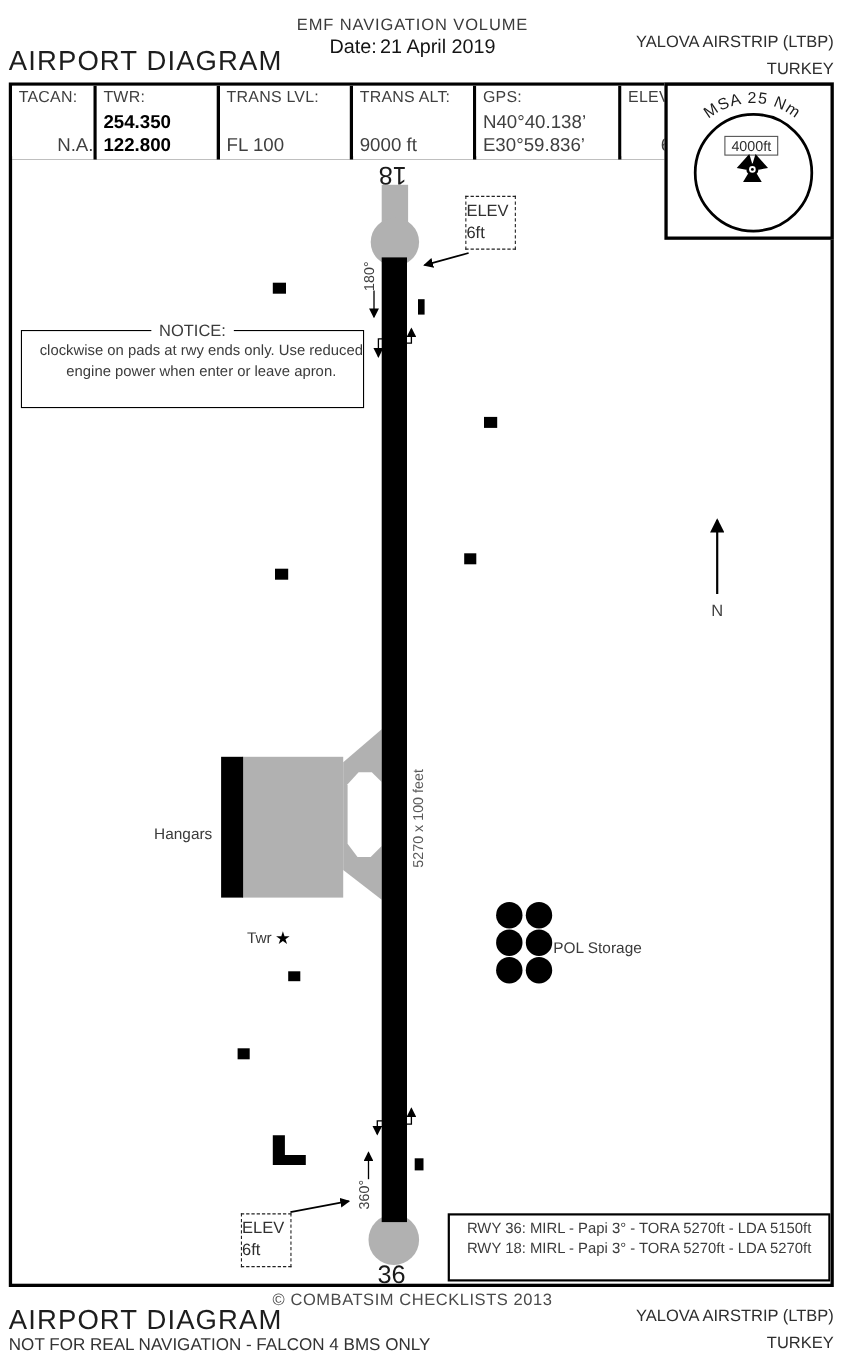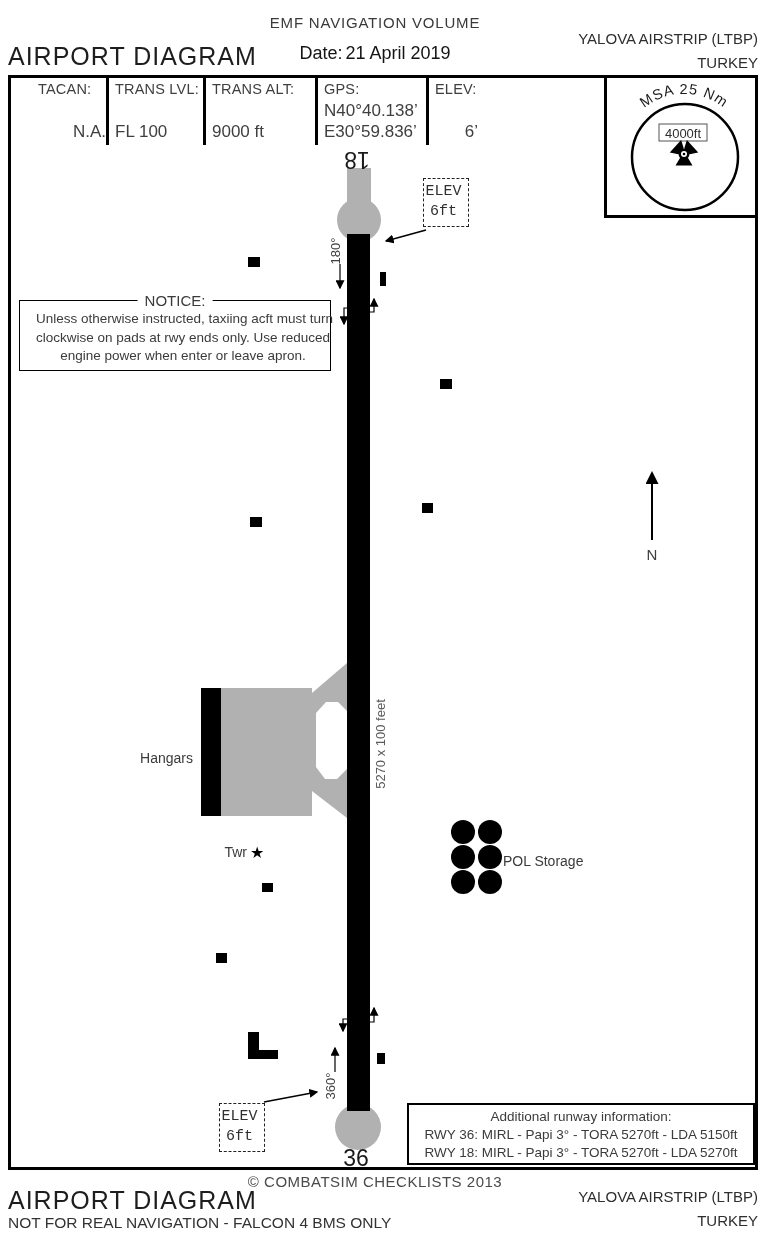--- a/index.html
+++ b/index.html
@@ -4,42 +4,42 @@
 <style>
   * { margin:0; padding:0; box-sizing:border-box; }
   html,body { background:#fff; }
   .page {
     position:relative; width:768px; height:1240px; background:#fff;
     font-family:"Liberation Sans", sans-serif; color:#222; overflow:hidden;border-radius:12px;
   }
   .abs { position:absolute; }
   
   .hdr-emf   { left:0; top:14px; width:750px; text-align:center; font-size:15px; letter-spacing:.8px; color:#3a3a3a; }
-  .hdr-date  { left:0; top:43px; width:750px; text-align:center; font-size:18px; color:#141414; }
+  .hdr-date  { left:0; top:32px; width:750px; text-align:center; font-size:18px; color:#141414; }
   .hdr-date .dv { margin-left:3px; }
   .hdr-title { left:8px; top:42px; font-size:25px; letter-spacing:1px; color:#1d1d1d; }
   .hdr-r1    { right:10px; top:30px; font-size:15px; color:#2e2e2e; text-align:right; }
   .hdr-r2    { right:10px; top:54px; font-size:15px; color:#2e2e2e; text-align:right; }
   
   .frame { left:8px; top:75px; width:750px; height:1095px; border:3px solid #000; background:#fff; z-index:1; }
-  .info-row { position:absolute; left:0; top:0; height:67px; display:flex; border-bottom:3px solid #000; z-index:2;margin-left:21px; }
+  .info-row { position:absolute; left:0; top:0; height:67px; display:flex; border-bottom:3px solid #000; z-index:2; }
   .cell { position:relative; height:67px; border-right:3px solid #000; background:#fff; }
   .cell.last { border-right:none; }
   .cell .lbl { position:absolute; top:3px; left:6px; font-size:14.5px; color:#3f3f3f; letter-spacing:.2px; white-space:nowrap; }
   .vb  { position:absolute; bottom:3px; left:6px; font-size:17px; color:#3f3f3f; white-space:nowrap; }
   .vm  { position:absolute; bottom:24px; left:6px; font-size:17px; color:#3f3f3f; white-space:nowrap; }
   .ctr { left:0; right:0; text-align:right; }
   .freq { font-weight:bold; color:#000; }
   
   .msa-box { left:604px; top:75px; width:154px; height:143px; border:3px solid #000; background:#fff; z-index:4; }
   
   .notice-box { left:19px; top:300px; width:312px; height:71px; border:1.5px solid #000; background:#fff; z-index:6; text-align:center; padding-top:9px;padding-left:16px; }
   .notice-box .legend { position:absolute; top:-9px; left:50%; transform:translateX(-50%); background:#fff; padding:0 7px; font-size:15px; color:#3b3b3b; white-space:nowrap; }
   .notice-box .nline { font-size:13.5px; line-height:1.38; color:#3b3b3b; white-space:nowrap; }
-  .elev-box { width:46px; height:49px; border:1.5px dashed #222; background:#fff; z-index:6; text-align:center; padding:3px 5px 0 0;font-family:Liberation Mono, monospace; }
+  .elev-box { width:46px; height:49px; border:1.5px dashed #222; background:#fff; z-index:6; text-align:left; padding:3px 5px 0 0; }
   .elev-box div { font-size:15px; color:#2f2f2f; line-height:1.32; }
   .elev-top { left:423px; top:178px; }
   .elev-bot { left:219px; top:1103px; }
   .rwyinfo-box { left:407px; top:1103px; width:348px; height:62px; border:2px solid #000; background:#fff; z-index:6; text-align:center; padding-top:3px; }
   .rwyinfo-box .t { font-size:13.5px; color:#3b3b3b; line-height:1.35; white-space:nowrap; }
   
   .ovl { left:0; top:0; z-index:5; pointer-events:none; }
   svg text { font-family:"Liberation Sans", sans-serif; }
   
   .copyright { left:0; top:1173px; width:750px; text-align:center; font-size:15px; letter-spacing:.5px; color:#4a4a4a; }
@@ -58,29 +58,34 @@
   <div class="abs hdr-title">AIRPORT DIAGRAM</div>
   <div class="abs hdr-r1">YALOVA AIRSTRIP (LTBP)</div>
   <div class="abs hdr-r2">TURKEY</div>
 
   <div class="abs frame">
     <div class="info-row">
       <div class="cell" style="width:77px">
         <div class="lbl">TACAN:</div>
         <div class="vb ctr">N.A.</div>
       </div>
-      <div class="cell" style="width:97px">
+      <div class="cell" style="width:112px">
+        <div class="lbl">TWR:</div>
+        <div class="vm freq">254.350</div>
+        <div class="vb freq">122.800</div>
+      </div>
+      <div class="cell" style="width:121px">
         <div class="lbl">TRANS LVL:</div>
         <div class="vb">FL 100</div>
       </div>
       <div class="cell" style="width:112px">
         <div class="lbl">TRANS ALT:</div>
         <div class="vb">9000 ft</div>
       </div>
-      <div class="cell" style="width:111px">
+      <div class="cell" style="width:132px">
         <div class="lbl">GPS:</div>
         <div class="vm">N40°40.138’</div>
         <div class="vb">E30°59.836’</div>
       </div>
       <div class="cell last" style="width:49px">
         <div class="lbl">ELEV:</div>
         <div class="vb ctr">6’</div>
       </div>
     </div>
   </div>
@@ -167,36 +172,34 @@
     <text x="652" y="560" font-size="15" fill="#3f3f3f" text-anchor="middle">N</text>
 
     <text x="193" y="763" font-size="14" fill="#3b3b3b" text-anchor="end">Hangars</text>
     <text x="247" y="857" font-size="14" fill="#3b3b3b" text-anchor="end">Twr</text>
     <text x="250" y="858" font-size="16" fill="#000">★</text>
     <text x="503" y="866" font-size="14" fill="#3b3b3b">POL Storage</text>
   </svg>
 
   <div class="abs notice-box">
     <span class="legend">NOTICE:</span>
-    <div class="nline">Unless otherwise instructed, taxiing acft must turn</div>
     <div class="nline">clockwise on pads at rwy ends only. Use reduced</div>
     <div class="nline">engine power when enter or leave apron.</div>
   </div>
 
   <div class="abs elev-box elev-top">
     <div>ELEV</div>
     <div>6ft</div>
   </div>
   <div class="abs elev-box elev-bot">
     <div>ELEV</div>
     <div>6ft</div>
   </div>
 
   <div class="abs rwyinfo-box">
-    <div class="t">Additional runway information:</div>
     <div class="t">RWY 36: MIRL - Papi 3° - TORA 5270ft - LDA 5150ft</div>
     <div class="t">RWY 18: MIRL - Papi 3° - TORA 5270ft - LDA 5270ft</div>
   </div>
 
   <div class="abs copyright">© COMBATSIM CHECKLISTS 2013</div>
   <div class="abs ftr-title">AIRPORT DIAGRAM</div>
   <div class="abs ftr-disc">NOT FOR REAL NAVIGATION - FALCON 4 BMS ONLY</div>
   <div class="abs ftr-r1">YALOVA AIRSTRIP (LTBP)</div>
   <div class="abs ftr-r2">TURKEY</div>
 

